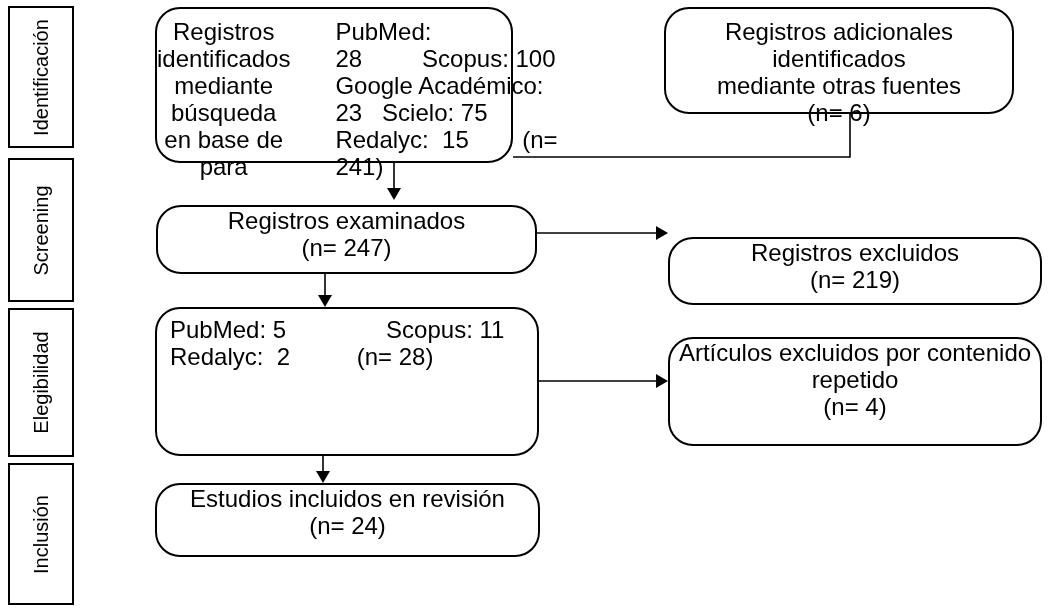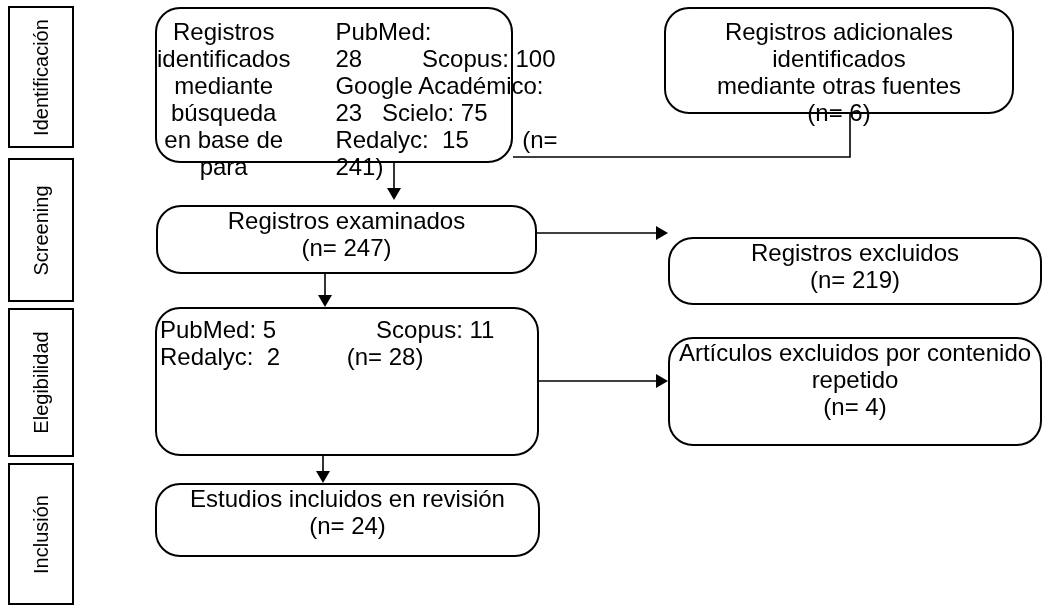--- a/index.html
+++ b/index.html
@@ -118,21 +118,21 @@
   </div>
 
   <div class="box center-v" style="left:668px; top:201px; width:374px; height:68px;margin-top:36px;">
     <div class="lines centered">
         <div>Registros excluidos</div>
         <div>(n= 219)</div>
       </div>
   </div>
 
   <div class="box" style="left:155px; top:307px; width:384px; height:149px; padding-top:7px;">
-    <div class="lines stats" style="padding-left:3px;">
+    <div class="lines stats" style="padding-left:13px;">
         <div>PubMed: 5&nbsp;&nbsp;&nbsp;&nbsp;&nbsp;&nbsp;&nbsp;&nbsp;&nbsp;&nbsp;&nbsp;&nbsp;&nbsp;&nbsp;&nbsp;Scopus: 11</div>
         <div>Redalyc:&nbsp;&nbsp;2&nbsp;&nbsp;&nbsp;&nbsp;&nbsp;&nbsp;&nbsp;&nbsp;&nbsp;&nbsp;(n= 28)</div>
       </div>
   </div>
 
   <div class="box center-v" style="left:668px; top:337px; width:374px; height:109px;">
     <div class="lines centered">
         <div>Artículos excluidos por contenido</div>
         <div>repetido</div>
         <div>(n= 4)</div>

